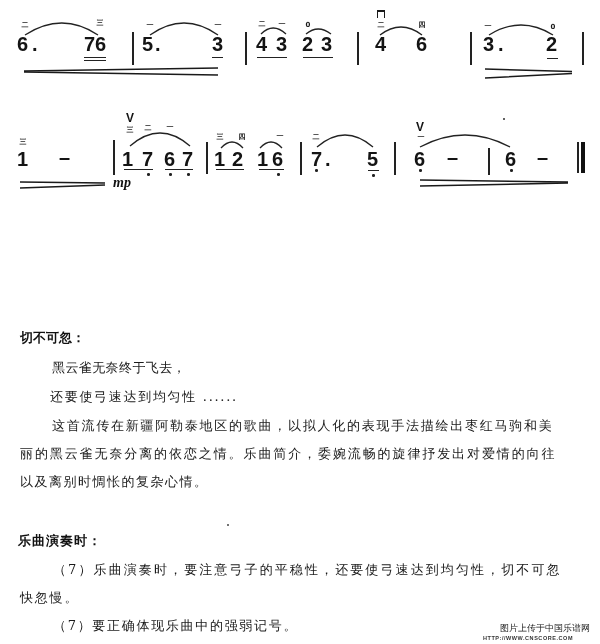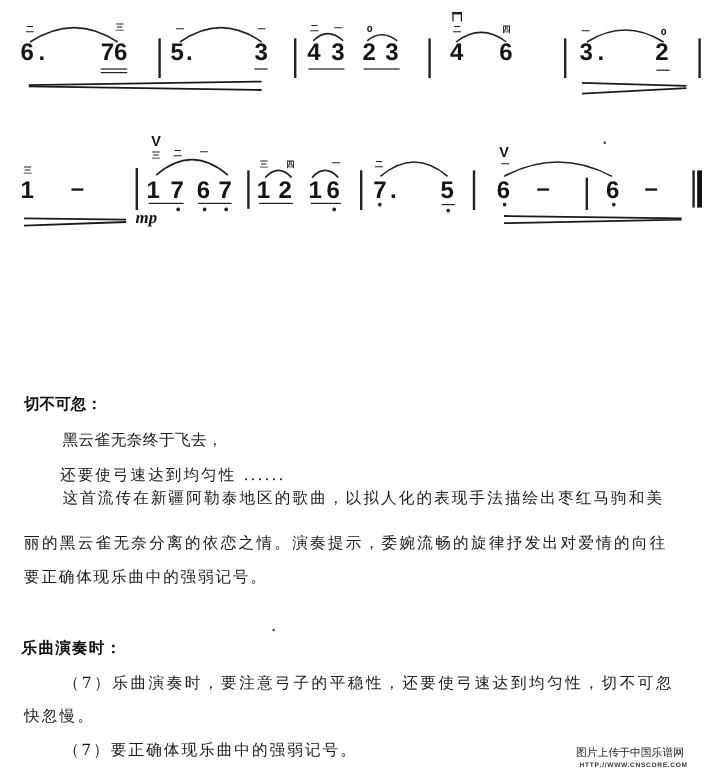--- a/index.html
+++ b/index.html
@@ -262,32 +262,32 @@
       <span class="ld" style="left:510px;top:169px"></span>
     </div>
     <span class="bar" style="left:577px;top:142px;height:31px"></span>
     <span class="bar thick" style="left:581px;top:142px;height:31px"></span>
   </div>
 
   <div>
     <div class="hd" style="left:20px;top:330px;letter-spacing:0px">切不可忽：</div>
     <div class="txt" style="left:52px;top:360px;letter-spacing:0.4px">黑云雀无奈终于飞去，</div>
     <div class="txt" style="left:50px;top:389px;letter-spacing:1.7px">还要使弓速达到均匀性 ......</div>
-    <div class="txt" style="left:52px;top:408px;letter-spacing:1.75px">这首流传在新疆阿勒泰地区的歌曲，以拟人化的表现手法描绘出枣红马驹和美</div>
-    <div class="txt" style="left:20px;top:446px;letter-spacing:1.9px">丽的黑云雀无奈分离的依恋之情。演奏提示，委婉流畅的旋律抒发出对爱情的向往</div>
-    <div class="txt" style="left:20px;top:474px;letter-spacing:1.5px">要正确体现乐曲中的强弱记号。</div>
+    <div class="txt" style="left:52px;top:418px;letter-spacing:1.75px">这首流传在新疆阿勒泰地区的歌曲，以拟人化的表现手法描绘出枣红马驹和美</div>
+    <div class="txt" style="left:20px;top:446px;letter-spacing:1.9px">丽的黑云雀无奈分离的依恋之情。乐曲简介，委婉流畅的旋律抒发出对爱情的向往</div>
+    <div class="txt" style="left:20px;top:474px;letter-spacing:1.5px">以及离别时惆怅的复杂心情。</div>
   </div>
 
   <div>
     <div class="hd" style="left:18px;top:533px;letter-spacing:1px">乐曲演奏时：</div>
     <div class="txt" style="left:53px;top:562px;letter-spacing:2.1px">（7）乐曲演奏时，要注意弓子的平稳性，还要使弓速达到均匀性，切不可忽</div>
     <div class="txt" style="left:20px;top:590px;letter-spacing:1.8px">快忽慢。</div>
     <div class="txt" style="left:53px;top:618px;letter-spacing:1.7px">（7）要正确体现乐曲中的强弱记号。</div>
   </div>
 
   <div>
-    <div class="wm" style="left:480px;top:623px">图片上传于中国乐谱网</div>
+    <div class="wm" style="left:500px;top:623px">图片上传于中国乐谱网</div>
     <div class="wm-url" style="left:483px;top:635px">HTTP://WWW.CNSCORE.COM</div>
   </div>
 
   <span class="speck" style="left:227px;top:524px"></span>
   <span class="speck" style="left:503px;top:118px;width:1.5px;height:1.5px"></span>
 </div>
 
 </body></html>

